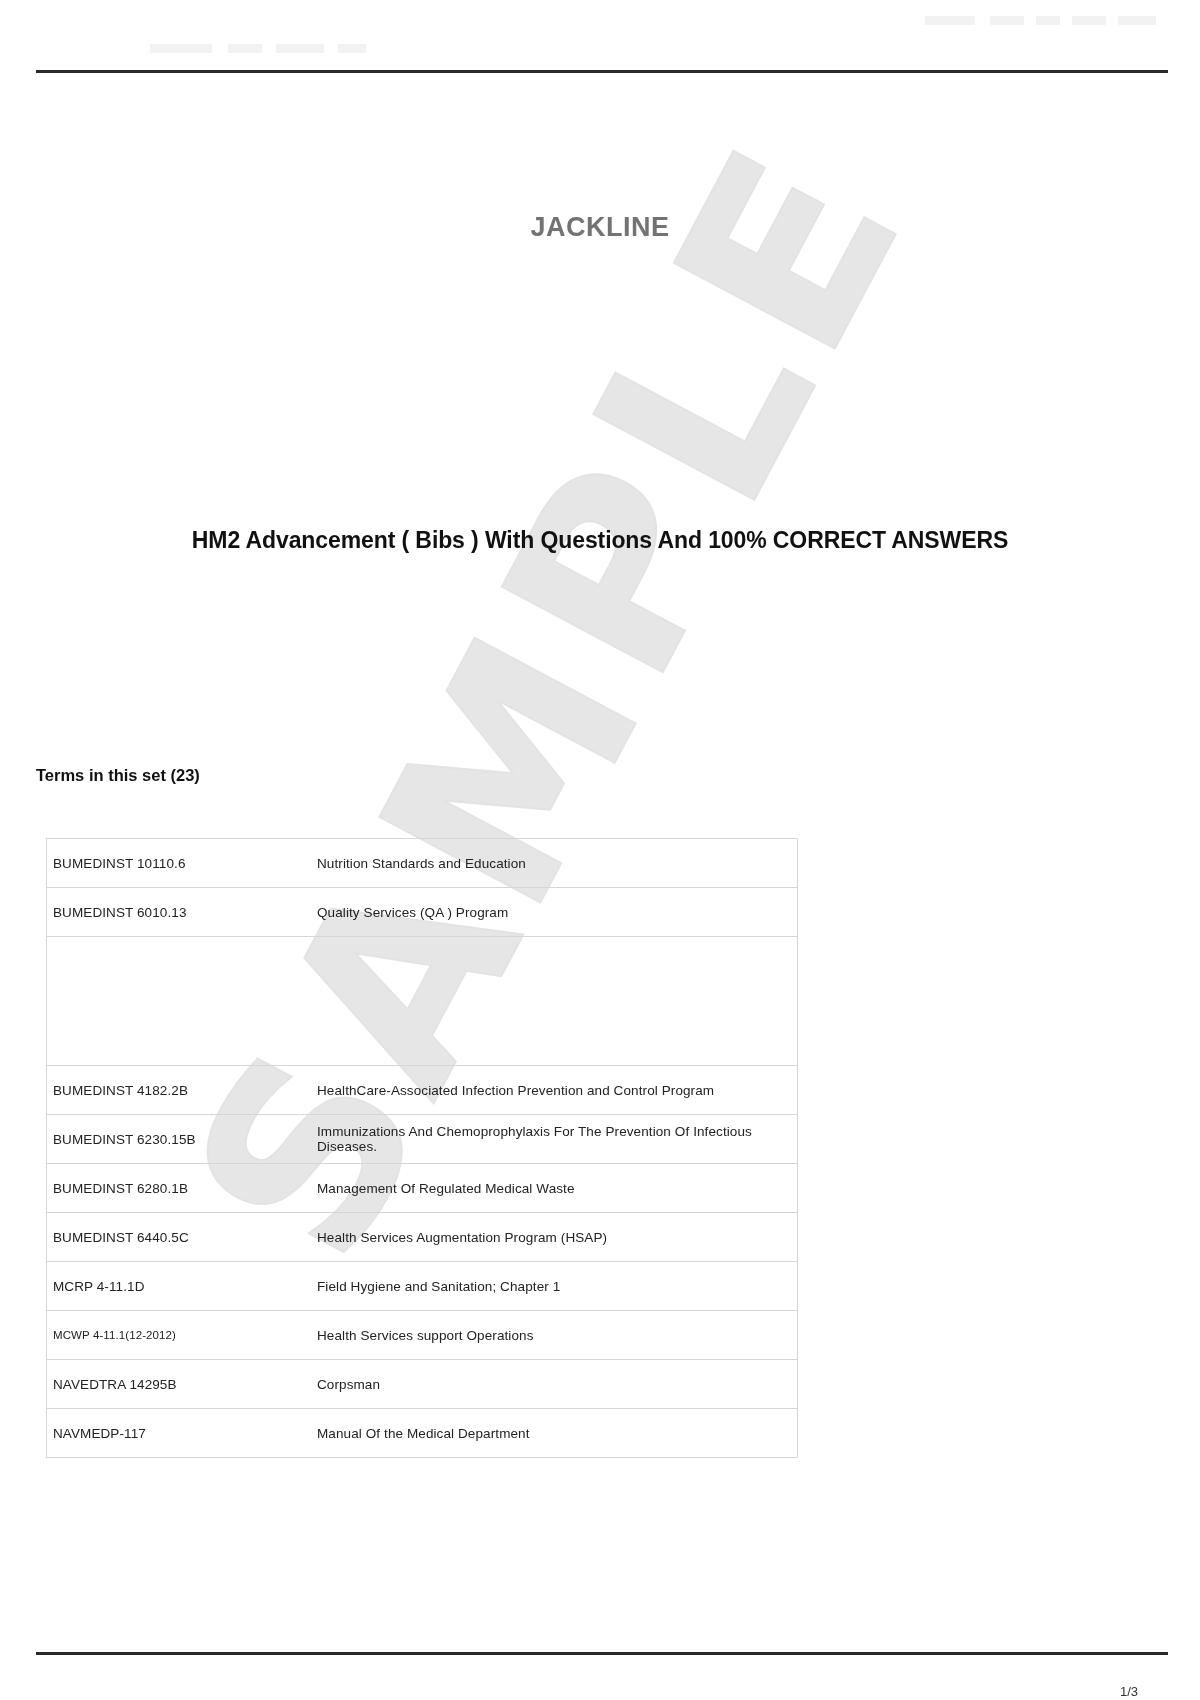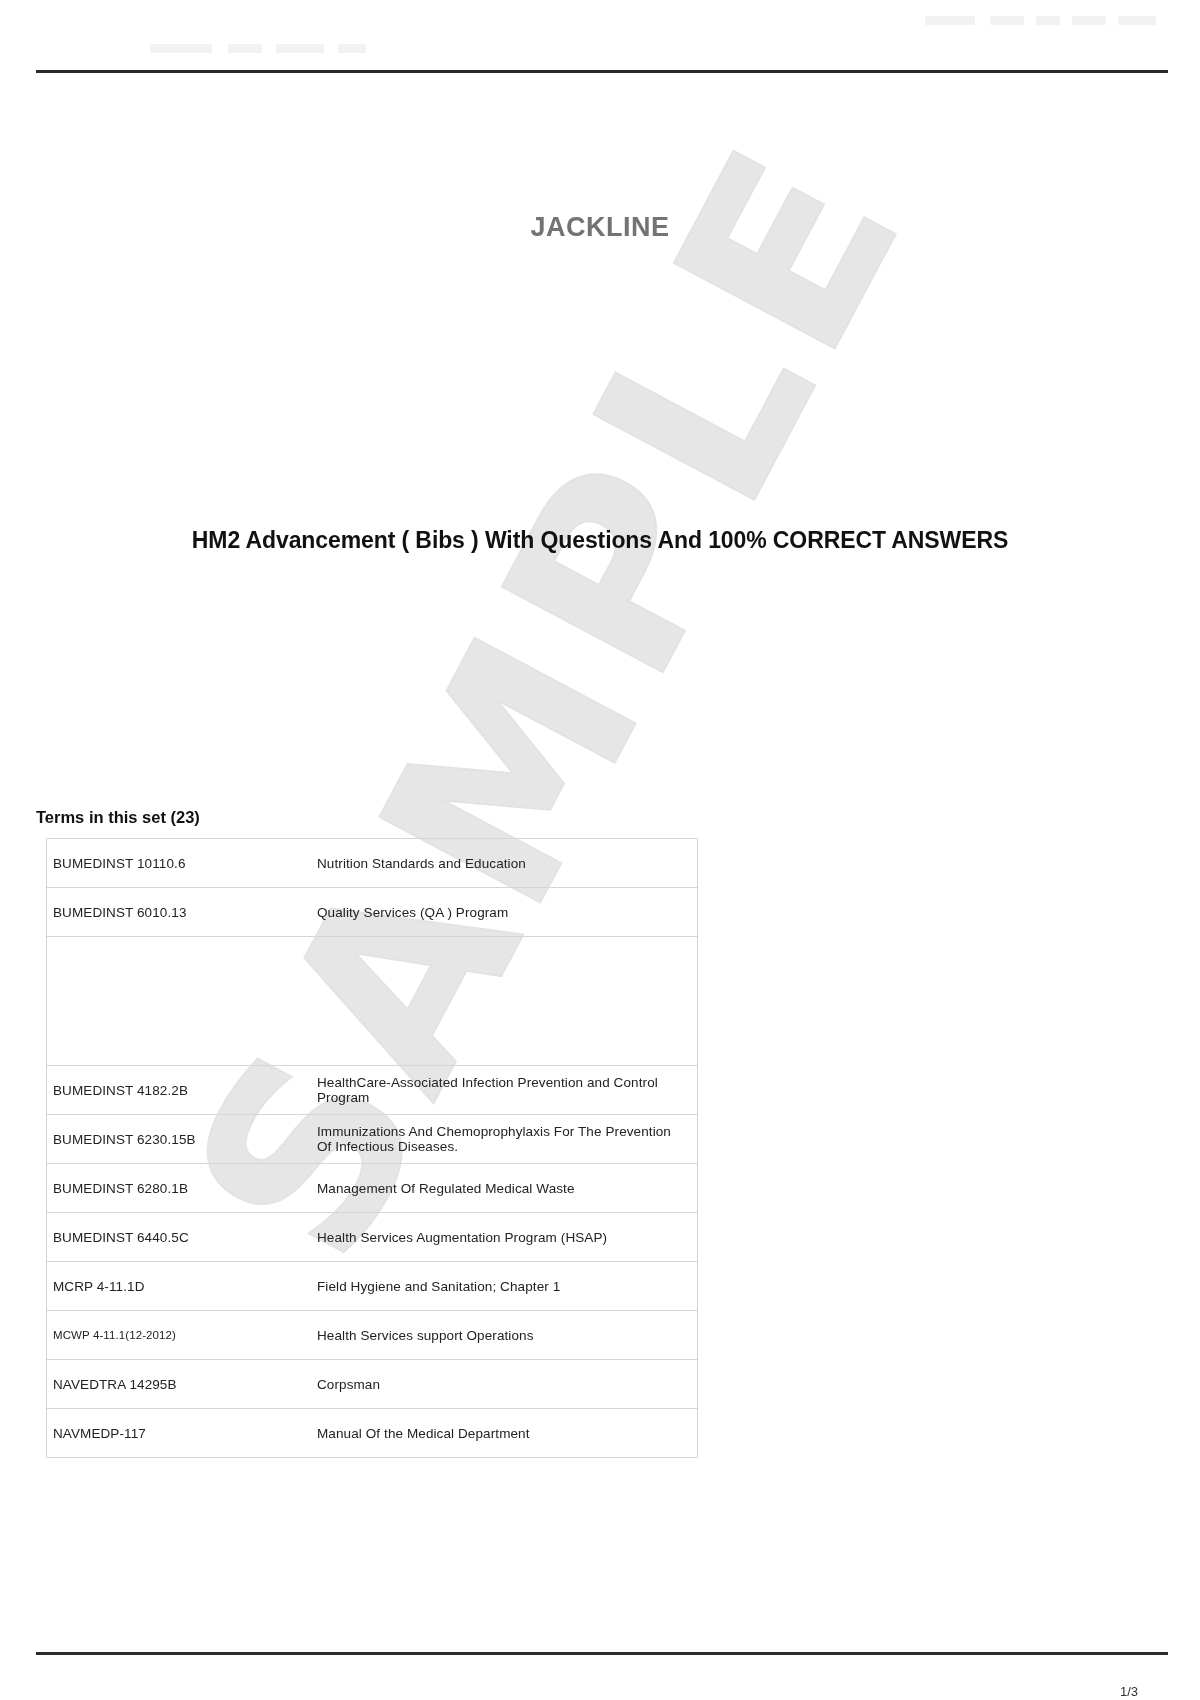--- a/index.html
+++ b/index.html
@@ -104,32 +104,32 @@
     width: 1200px;
     text-align: center;
     font-size: 23px;
     font-weight: 700;
     color: #111;
     letter-spacing: -0.1px;
   }
 
   .terms-heading {
     position: absolute;
-    top: 808px;
+    top: 766px;
     left: 36px;
     font-size: 16.5px;
     font-weight: 700;
     color: #111;
   }
 
   .terms-table {
     position: absolute;
     top: 838px;
     left: 46px;
-    width: 652px;
+    width: 752px;
     border: 1px solid #d6d6d6;
     border-bottom: none;
     box-sizing: border-box;
   }
   .trow {
     display: flex;
     border-bottom: 1px solid #d6d6d6;
     min-height: 48px;
     align-items: center;
     background: transparent;

